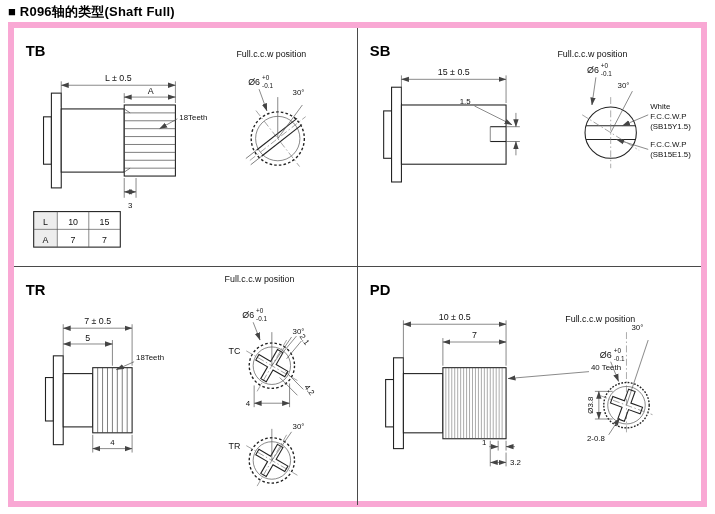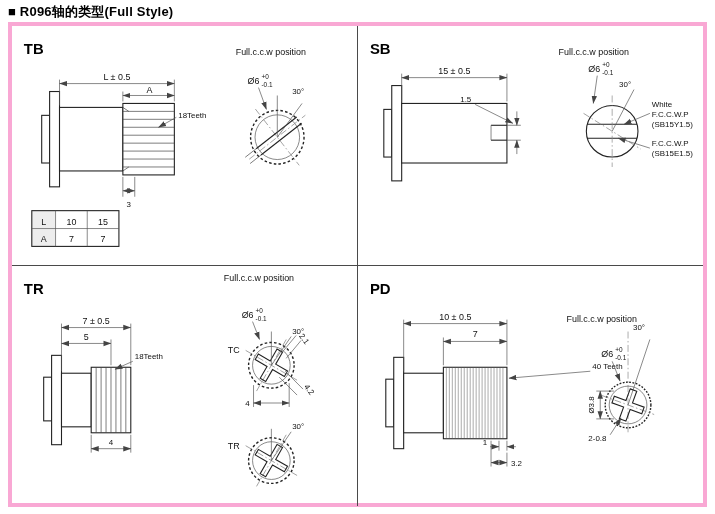--- a/index.html
+++ b/index.html
@@ -1,19 +1,19 @@
 <!DOCTYPE html>
 <html><head>
 <meta charset="utf-8">
 <style>
   * { margin:0; padding:0; box-sizing:border-box; }
   html,body { background:#ffffff; font-family:"Liberation Sans", sans-serif; }
   .page { position:relative; width:715px; height:514px; background:#fff; overflow:hidden; }
   .title { position:absolute; left:8px; top:3px; font-size:13px; font-weight:bold; color:#000; letter-spacing:0.2px; }
-  .grid { position:absolute; left:8px; top:22px; width:699px; height:485px; border:4px solid #f9a8d4;
+  .grid { position:absolute; left:8px; top:22px; width:699px; height:485px; border:6px solid #f9a8d4;
           display:grid; grid-template-columns:1fr 1fr; grid-template-rows:1fr 1fr; background:#fff; }
   .cell { position:relative; }
   .cell.br { border-right:1px solid #4a4a4a; }
   .cell.bb { border-bottom:1px solid #4a4a4a; }
   .cell svg { display:block; width:100%; height:100%; }
   text { font-family:"Liberation Sans", sans-serif; fill:#111; }
   .tl  { font-size:15px; font-weight:bold; fill:#000; }
   .t9  { font-size:9px; }
   .t8  { font-size:8px; }
   .t6  { font-size:6.5px; }
@@ -24,21 +24,21 @@
   .cl   { stroke:#888; stroke-width:0.7; fill:none; stroke-dasharray:7 2.5 1.5 2.5; }
   .knurl  { stroke:#222; stroke-width:1.4; fill:none; stroke-dasharray:2.6 2.2; }
   .knurlf { stroke:#222; stroke-width:1.4; fill:none; stroke-dasharray:1.8 1.5; }
   .tooth { stroke:#444; stroke-width:0.7; fill:none; }
   .tooth2 { stroke:#555; stroke-width:0.5; fill:none; }
 </style>
 </head>
 <body>
 
 <div class="page">
-  <div class="title">■ R096轴的类型(Full Style)</div>
+  <div class="title">■ R096轴的类型(Shaft Full)</div>
 
   <div class="grid">
 
     <div class="cell br bb">
       <svg viewBox="0 0 348 241" preserveAspectRatio="none">
         <defs>
           <marker id="arr" viewBox="0 0 10 10" refX="9.5" refY="5" markerWidth="8" markerHeight="8" orient="auto-start-reverse" markerUnits="userSpaceOnUse">
             <path d="M0,1.6 L10,5 L0,8.4 Z" fill="#444"></path>
           </marker>
         </defs>

